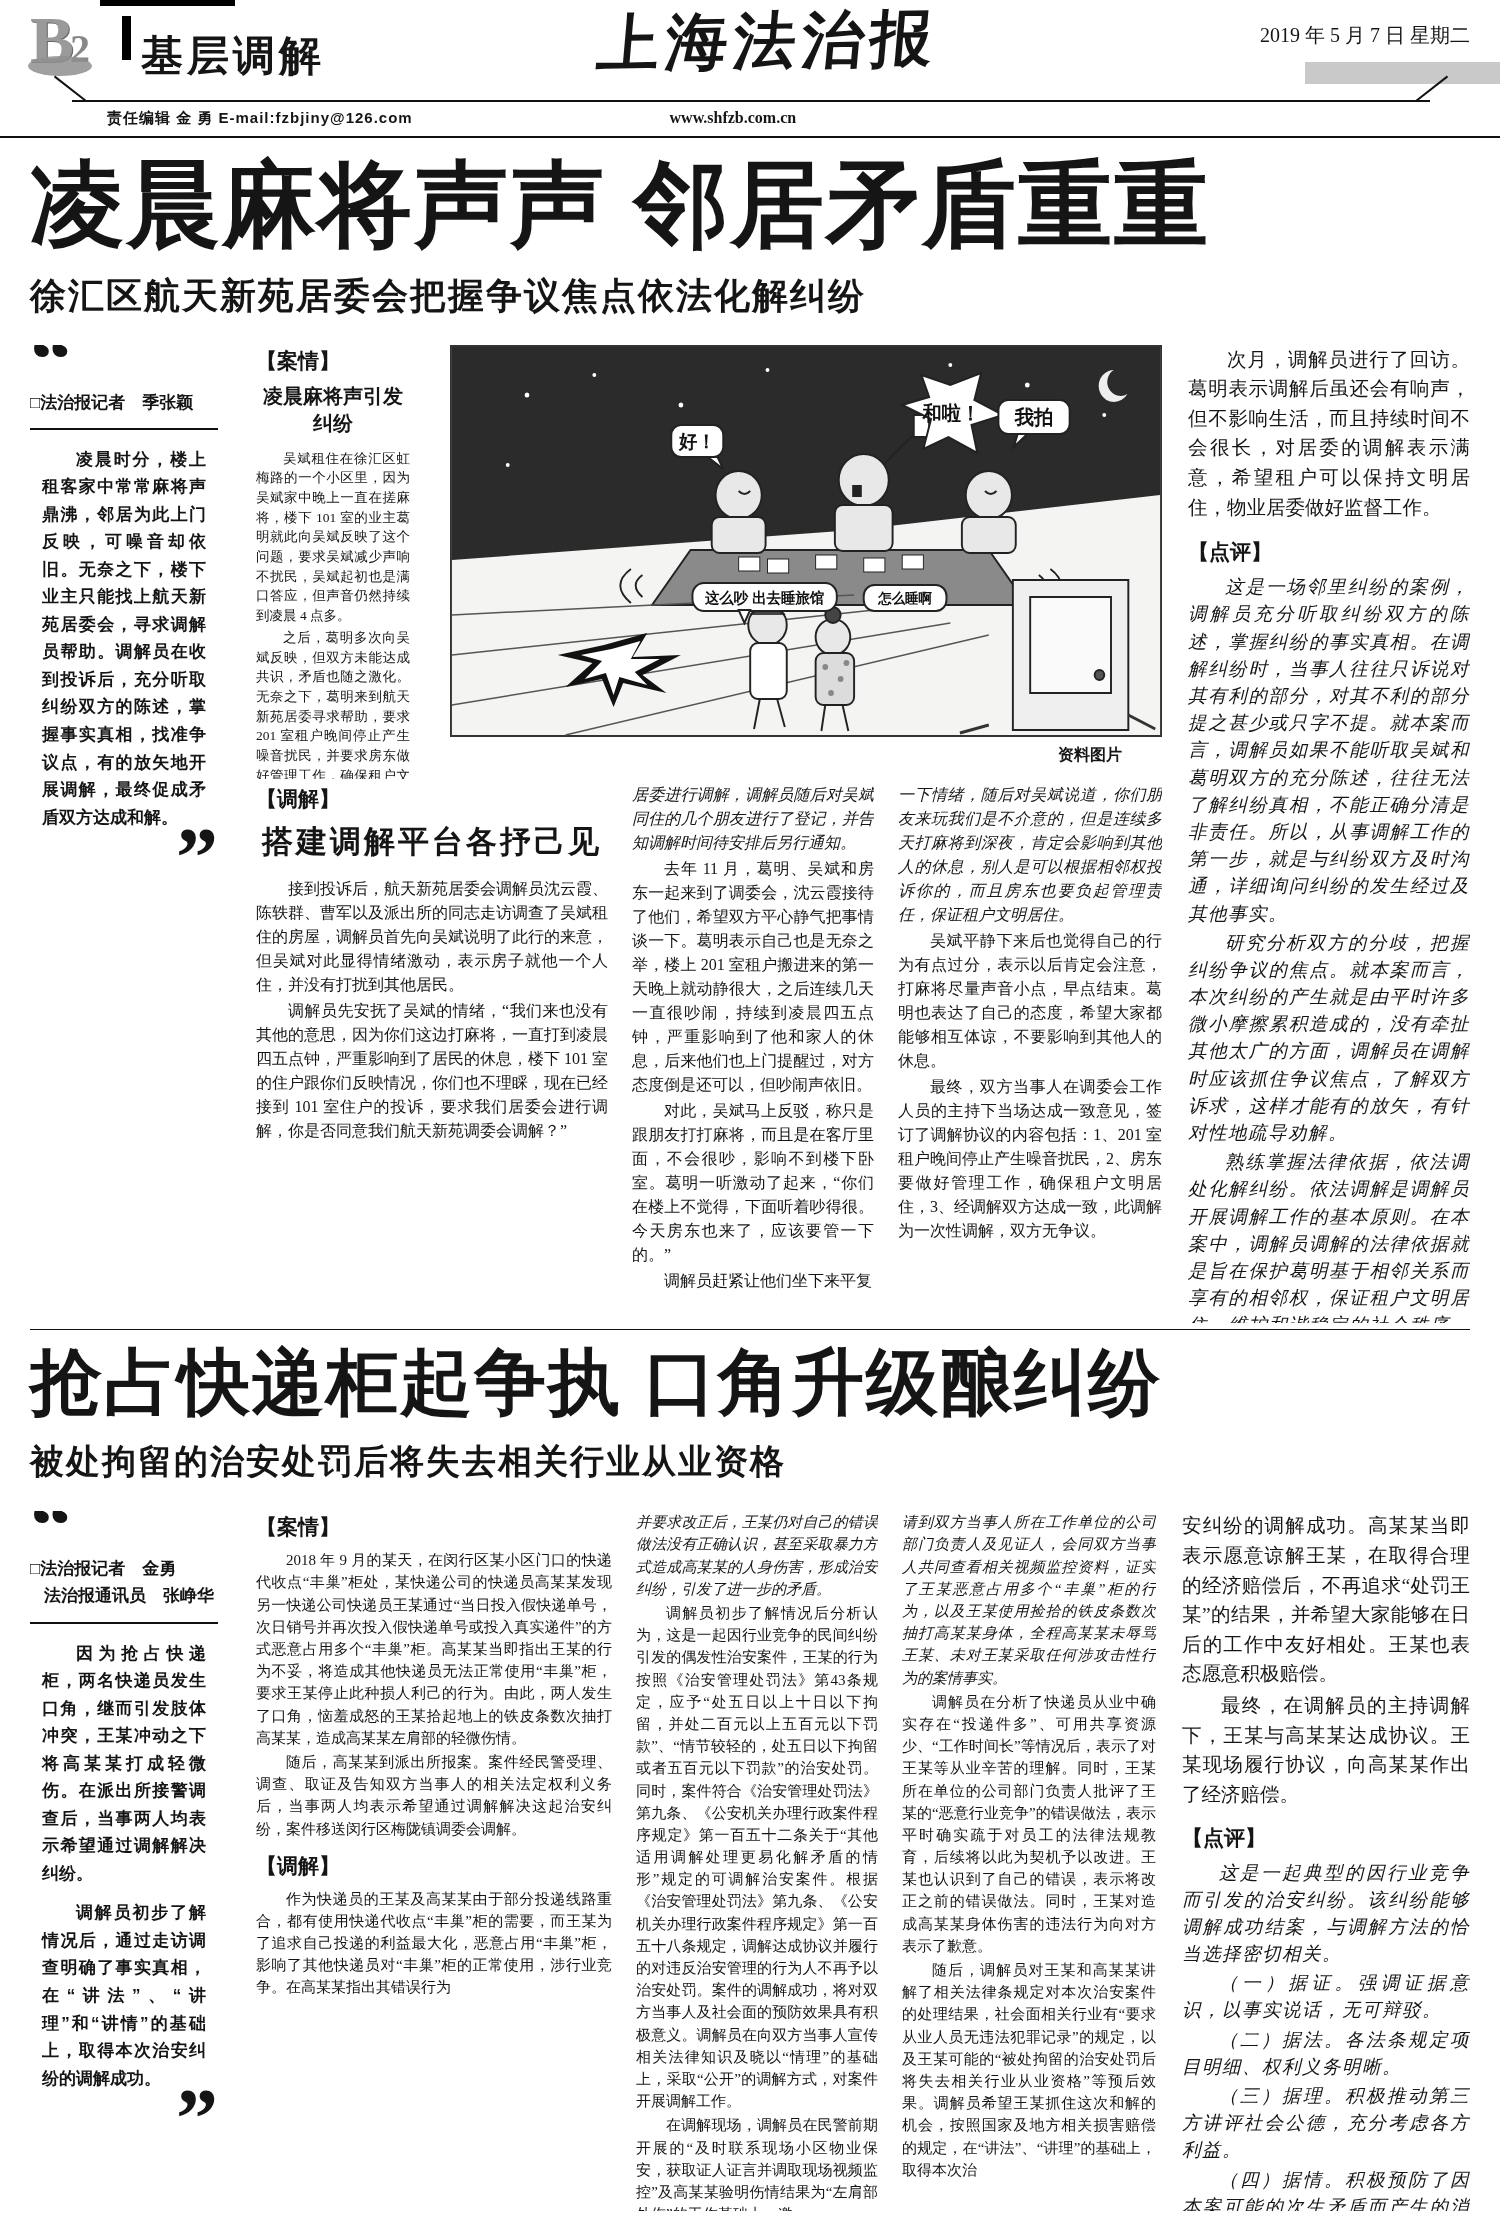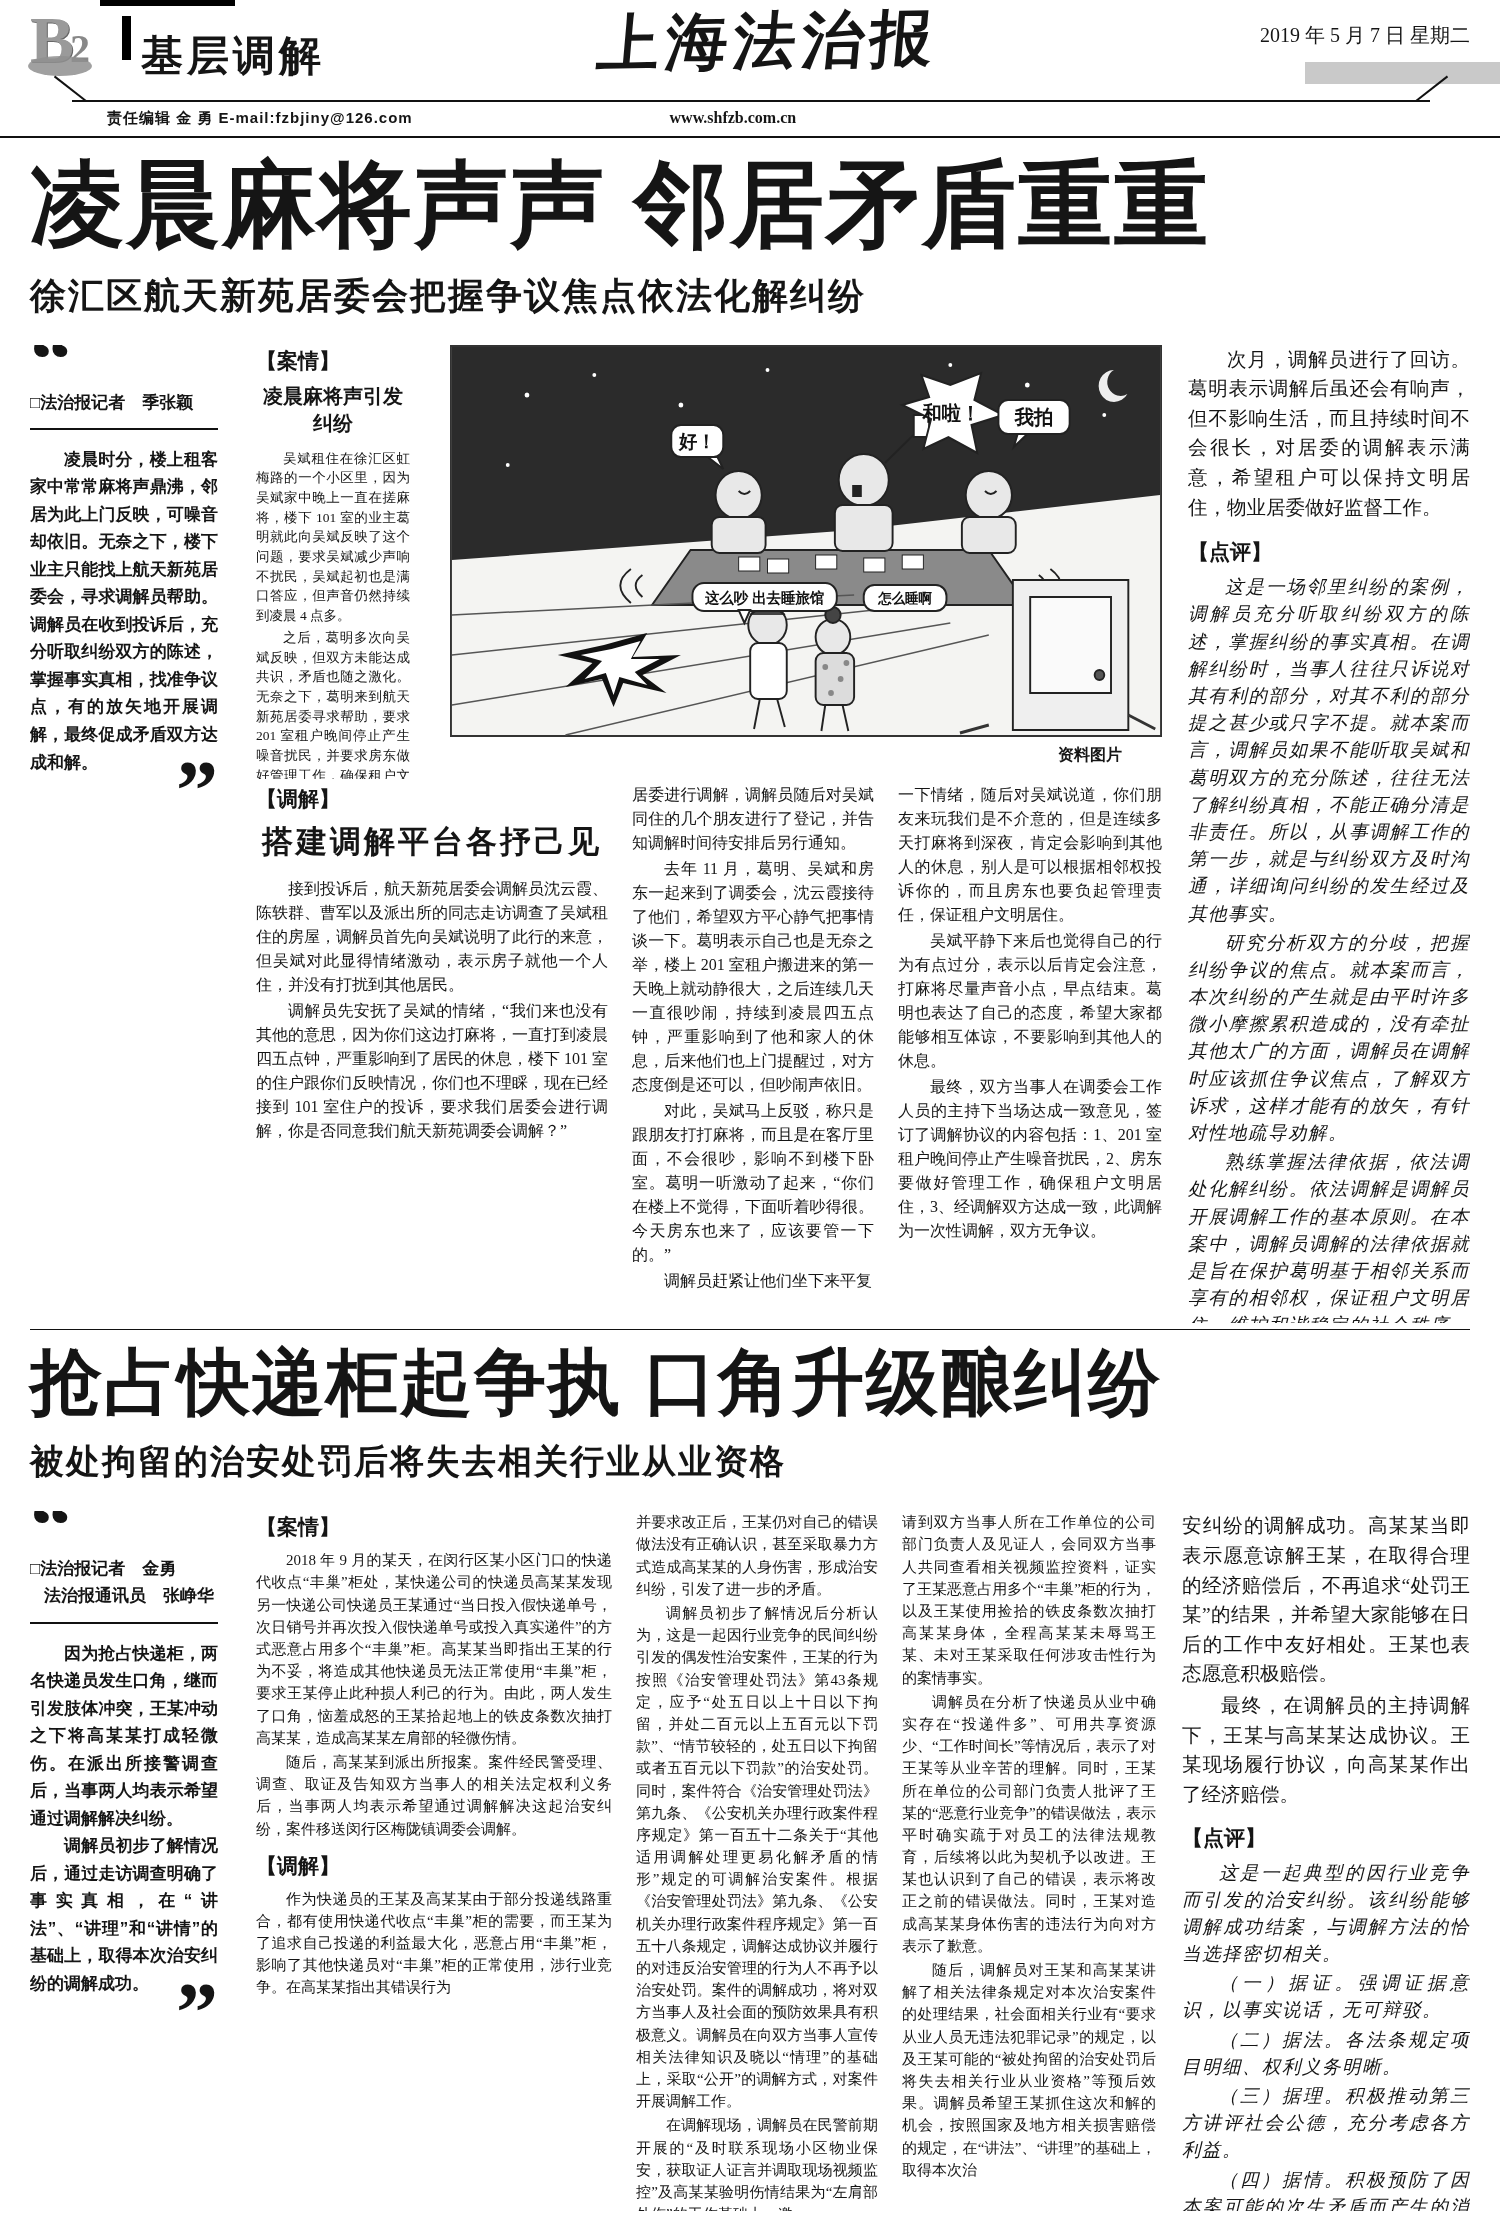--- a/index.html
+++ b/index.html
@@ -29,26 +29,26 @@
   #site-url{position:absolute;left:44%;top:7px;font-size:16px;font-weight:bold;}
   #header-rule{border-top:2px solid #111;margin-top:0;}
   
   .headline{font-weight:900;letter-spacing:2px;line-height:1.08;font-family:"Liberation Sans","DejaVu Sans",sans-serif;}
   .subtitle{font-weight:900;font-family:"Liberation Sans","DejaVu Sans",sans-serif;}
   .quote-open,.quote-close{font-size:84px;font-weight:bold;font-family:"Liberation Serif",serif;line-height:30px;height:44px;}
   .quote-close{text-align:right;}
   .byline{font-size:17px;font-weight:bold;font-family:"Liberation Sans","DejaVu Sans",sans-serif;
           border-bottom:2px solid #111;padding-bottom:12px;margin-bottom:16px;line-height:1.6;}
   .intro p{font-family:"Liberation Sans","DejaVu Sans",sans-serif;font-weight:bold;font-size:17px;line-height:1.62;
-           text-align:justify;margin:0;text-indent:2em;}
+           text-align:justify;margin:12px;text-indent:2em;}
   .seclabel{font-size:21px;font-weight:900;font-family:"Liberation Sans","DejaVu Sans",sans-serif;margin:2px 0 8px 0;}
   .subhead-s{font-size:20px;font-weight:900;text-align:center;font-family:"Liberation Sans","DejaVu Sans",sans-serif;margin:2px 0 12px 0;}
   .subhead-l{font-size:31px;font-weight:900;text-align:center;letter-spacing:3px;font-family:"Liberation Sans","DejaVu Sans",sans-serif;margin:4px 0 14px 0;}
   .bodytext p{margin:0 0 2px 0;text-align:justify;text-indent:2em;}
-  .bodytext p.cont{text-indent:0;}
+  .bodytext p.cont{text-indent:0;font-style:italic;}
   .sm p{font-size:13.5px;line-height:1.46;}
   .md p{font-size:16px;line-height:1.5;}
   .md2 p{font-size:15px;line-height:1.48;}
   .comment-top p{font-size:19.5px;line-height:1.52;margin:0 0 2px 0;text-align:justify;text-indent:2em;}
   .comment-top p.cont{text-indent:0;}
   .kai p{font-size:18.5px;font-style:italic;letter-spacing:1.5px;line-height:1.47;margin:0 0 2px 0;text-align:justify;text-indent:2em;}
   .caption{font-size:16px;font-weight:bold;text-align:right;padding:4px 40px 0 0;font-family:"Liberation Sans","DejaVu Sans",sans-serif;}
   
   #a1-headline{font-size:94px;margin-top:16px;}
   #a1-subtitle{font-size:36px;margin-top:16px;letter-spacing:2px;}

